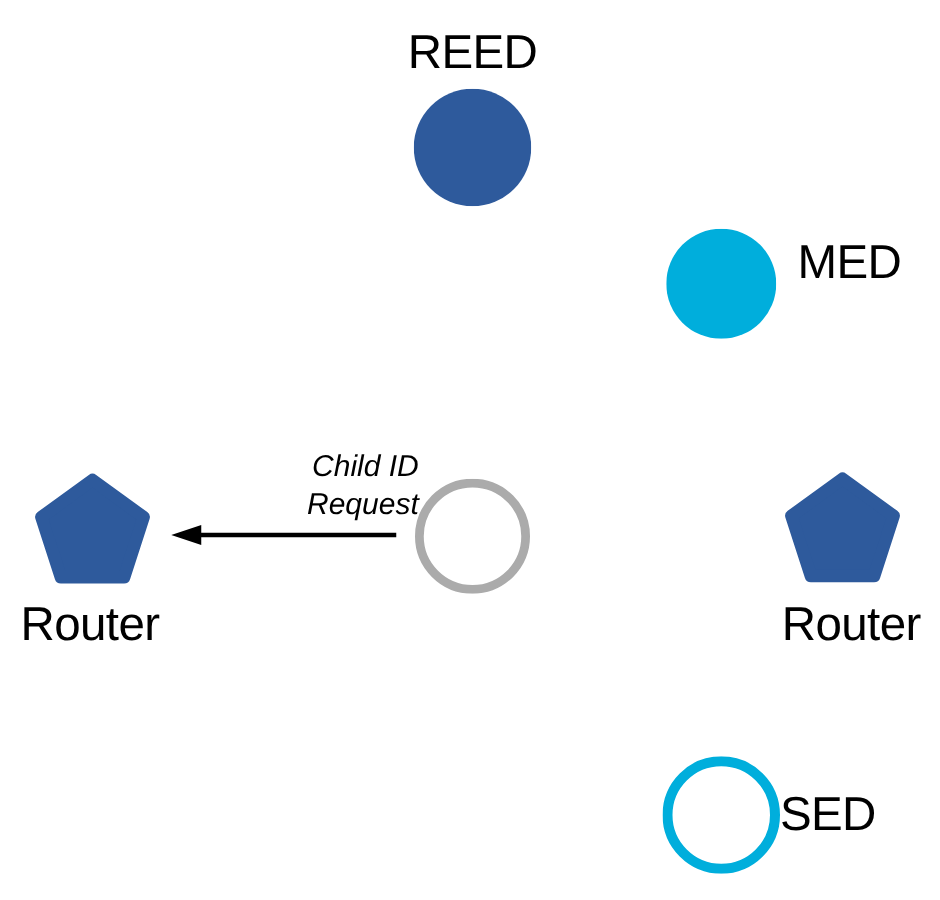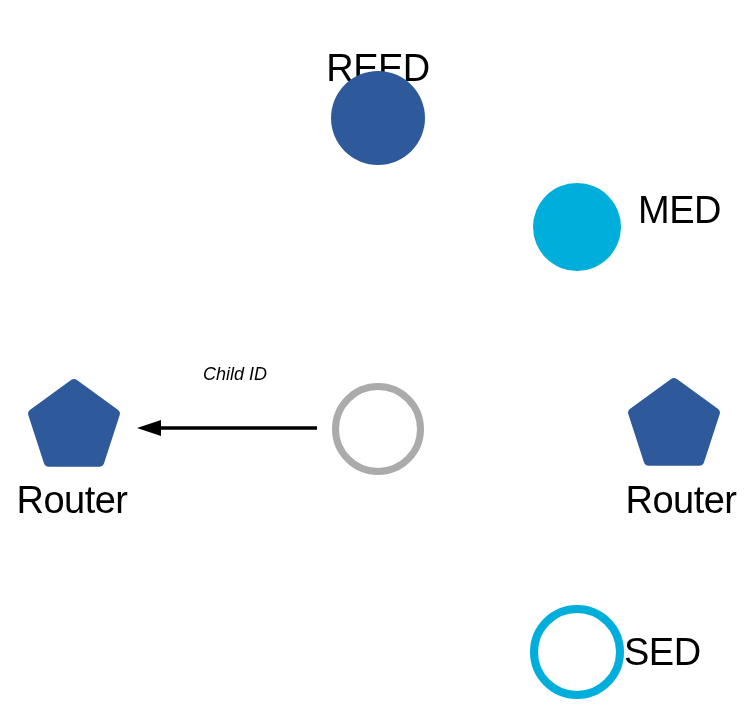--- a/index.html
+++ b/index.html
@@ -17,28 +17,28 @@
     position: absolute;
     font-size: 38px;
     line-height: 44px;
     letter-spacing: -0.5px;
     color: #000000;
     white-space: nowrap;
   }
   .centered { text-align: center; }
   .msg-label {
     position: absolute;
-    font-size: 18px;
+    font-size: 24px;
     line-height: 30px;
     font-style: italic;
-    text-align: center;
+    text-align: right;
     color: #000000;
   }
   
-  #reed-label        { left: 278px; top: 20px;  width: 200px; margin-top: 26px; }
+  #reed-label        { left: 278px; top: 20px;  width: 200px; }
   #reed-circle       { left: 331px; top: 71px;  }
   #med-circle        { left: 533px; top: 183px; }
   #med-label         { left: 638px; top: 188px; }
   #joiner-circle     { left: 332px; top: 383px; }
   #arrow             { left: 130px; top: 412px; }
   #message-label     { left: 135px; top: 359px; width: 200px; }
   #router-left-pent  { left: 24px;  top: 375px; }
   #router-left-label { left: -28px; top: 478px; width: 200px; }
   #router-right-pent { left: 624px; top: 374px; }
   #router-right-label{ left: 581px; top: 478px; width: 200px; }
@@ -63,20 +63,21 @@
   <svg id="joiner-circle" class="shape" width="92" height="92" viewBox="0 0 92 92">
     <circle cx="46" cy="46" r="42.5" fill="#ffffff" stroke-width="7" stroke="#ABABAB"></circle>
   </svg>
 
   <svg id="arrow" class="shape" width="200" height="32" viewBox="0 0 200 32">
     <line x1="30" y1="16" x2="187" y2="16" stroke-width="3.5" stroke="#000000"></line>
     <polygon points="7,16 31,8 31,24" fill="#000000"></polygon>
   </svg>
   <div id="message-label" class="msg-label">
     <div>Child ID</div>
+    <div>Request</div>
   </div>
 
   <svg id="router-left-pent" class="shape" width="100" height="100" viewBox="0 0 100 100">
     <polygon points="50,9 90.9,38.7 75.3,86.8 24.7,86.8 9.1,38.7" stroke-width="10" stroke-linejoin="round" fill="#2E5A9C" stroke="#2E5A9C"></polygon>
   </svg>
   <div id="router-left-label" class="node-label centered">Router</div>
 
   <svg id="router-right-pent" class="shape" width="100" height="100" viewBox="0 0 100 100">
     <polygon points="50,9 90.9,38.7 75.3,86.8 24.7,86.8 9.1,38.7" stroke-width="10" stroke-linejoin="round" fill="#2E5A9C" stroke="#2E5A9C"></polygon>
   </svg>

